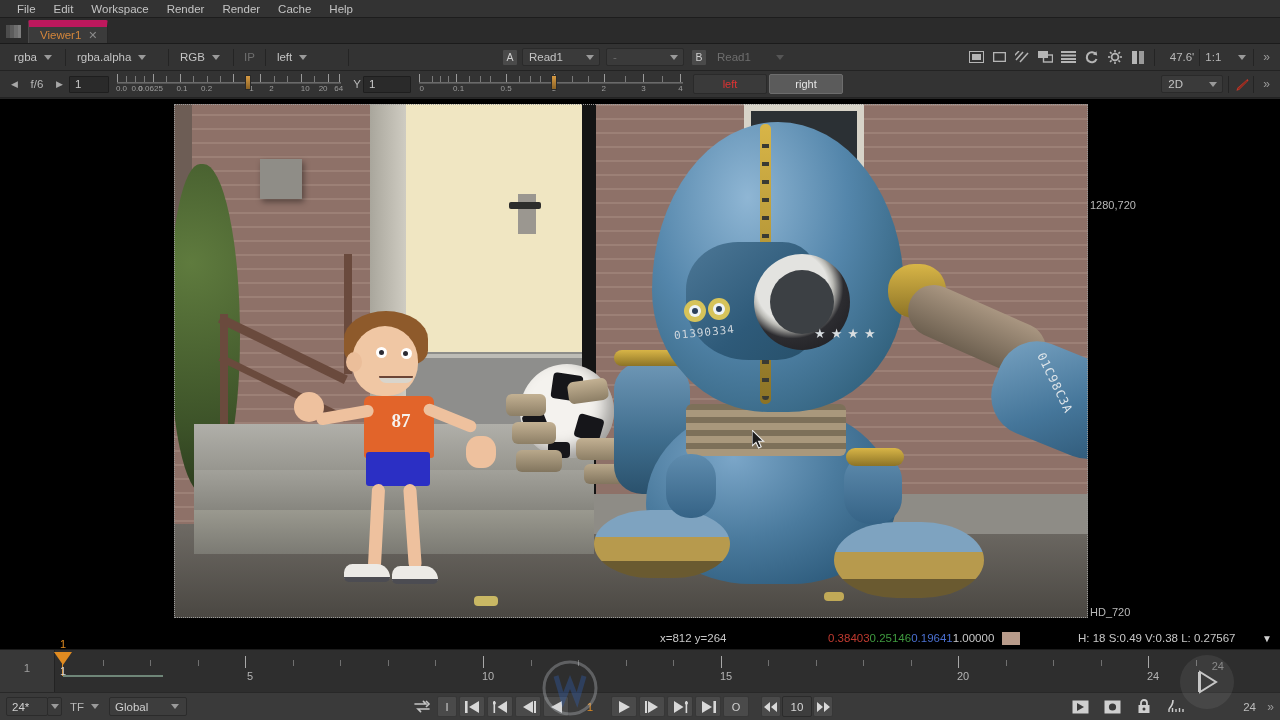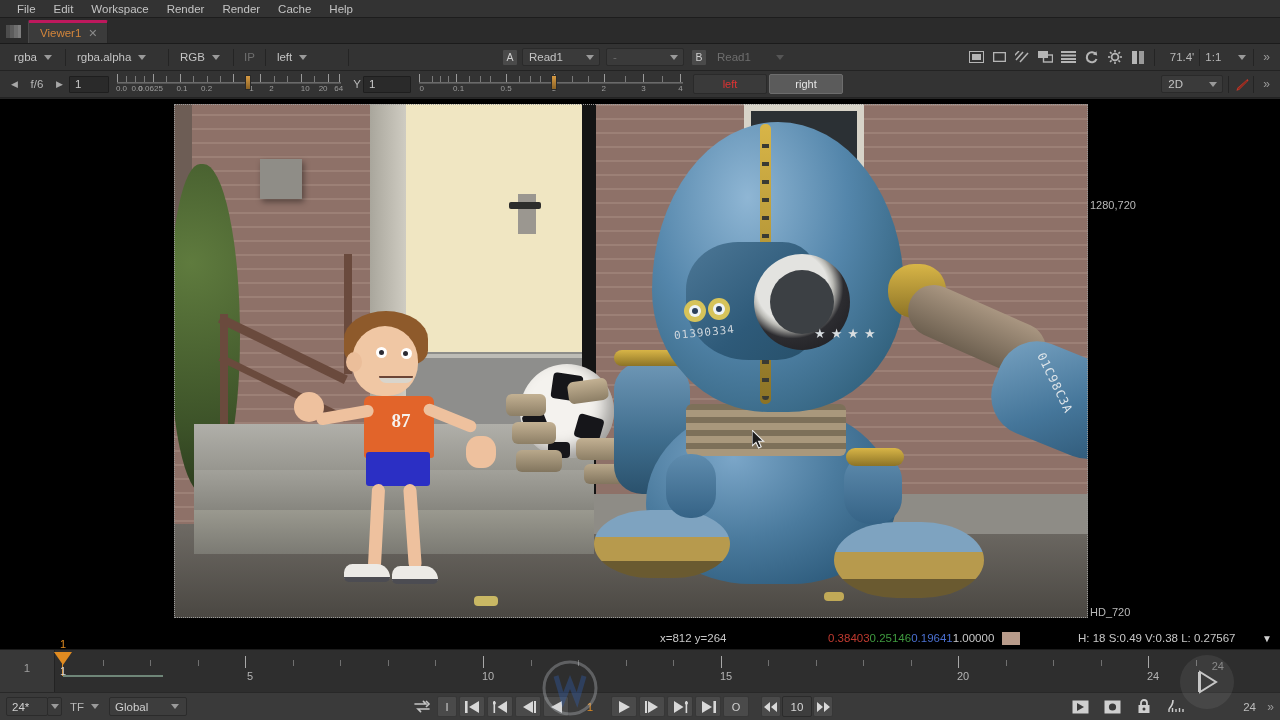--- a/index.html
+++ b/index.html
@@ -29,21 +29,21 @@
     display: flex; align-items: flex-end; border-bottom: 1px solid #1b1b1b;
   }
   .tab-grip { width: 20px; height: 19px; margin: 0 4px 2px 4px; position: relative; }
   .tab-grip i {
     position: absolute; left: 2px; top: 3px; width: 15px; height: 13px;
     background: linear-gradient(to right,#4d4d4d 0 4px,#5c5c5c 4px 8px,#6e6e6e 8px 12px,#7d7d7d 12px 15px);
   }
   .tab {
     height: 23px; display: flex; align-items: center; gap: 7px;
     padding: 0 9px 0 11px; background: #3b3b3b;
-    border-top: 3px solid #be185d; border-left: 1px solid #4a4a4a; border-right:1px solid #272727;
+    border-top: 7px solid #be185d; border-left: 1px solid #4a4a4a; border-right:1px solid #272727;
     border-radius: 2px 2px 0 0;
   }
   .tab .tlabel { font-size: 11.5px; color: #d4863b; }
   .tab .tclose { font-size: 11px; color: #8b8b8b; }
 
   
   .trow {
     height: 27px; background: #333333; display: flex; align-items: center;
     border-bottom: 1px solid #232323; position: relative;
   }
@@ -348,21 +348,21 @@
           </g>
         </svg>
       </div>
       <div class="vicon">
         <svg width="14" height="13" viewBox="0 0 14 13">
           <rect x="1" y="0" width="5" height="13" fill="#b5b5b5"></rect>
           <rect x="8" y="0" width="5" height="13" fill="#9a9a9a"></rect>
         </svg>
       </div>
       <div class="sep"></div>
-      <div class="lbl" style="width:34px;text-align:right">71.4'</div>
+      <div class="lbl" style="width:34px;text-align:right">47.6'</div>
       <div class="sep"></div>
       <div class="lbl" style="width:26px">1:1</div>
       <span class="caret"></span>
       <div class="sep"></div>
       <div class="dchev" style="padding:0 4px">»</div>
     </div>
   </div>
 
   <div class="trow r2">
     <div style="width:8px"></div>

